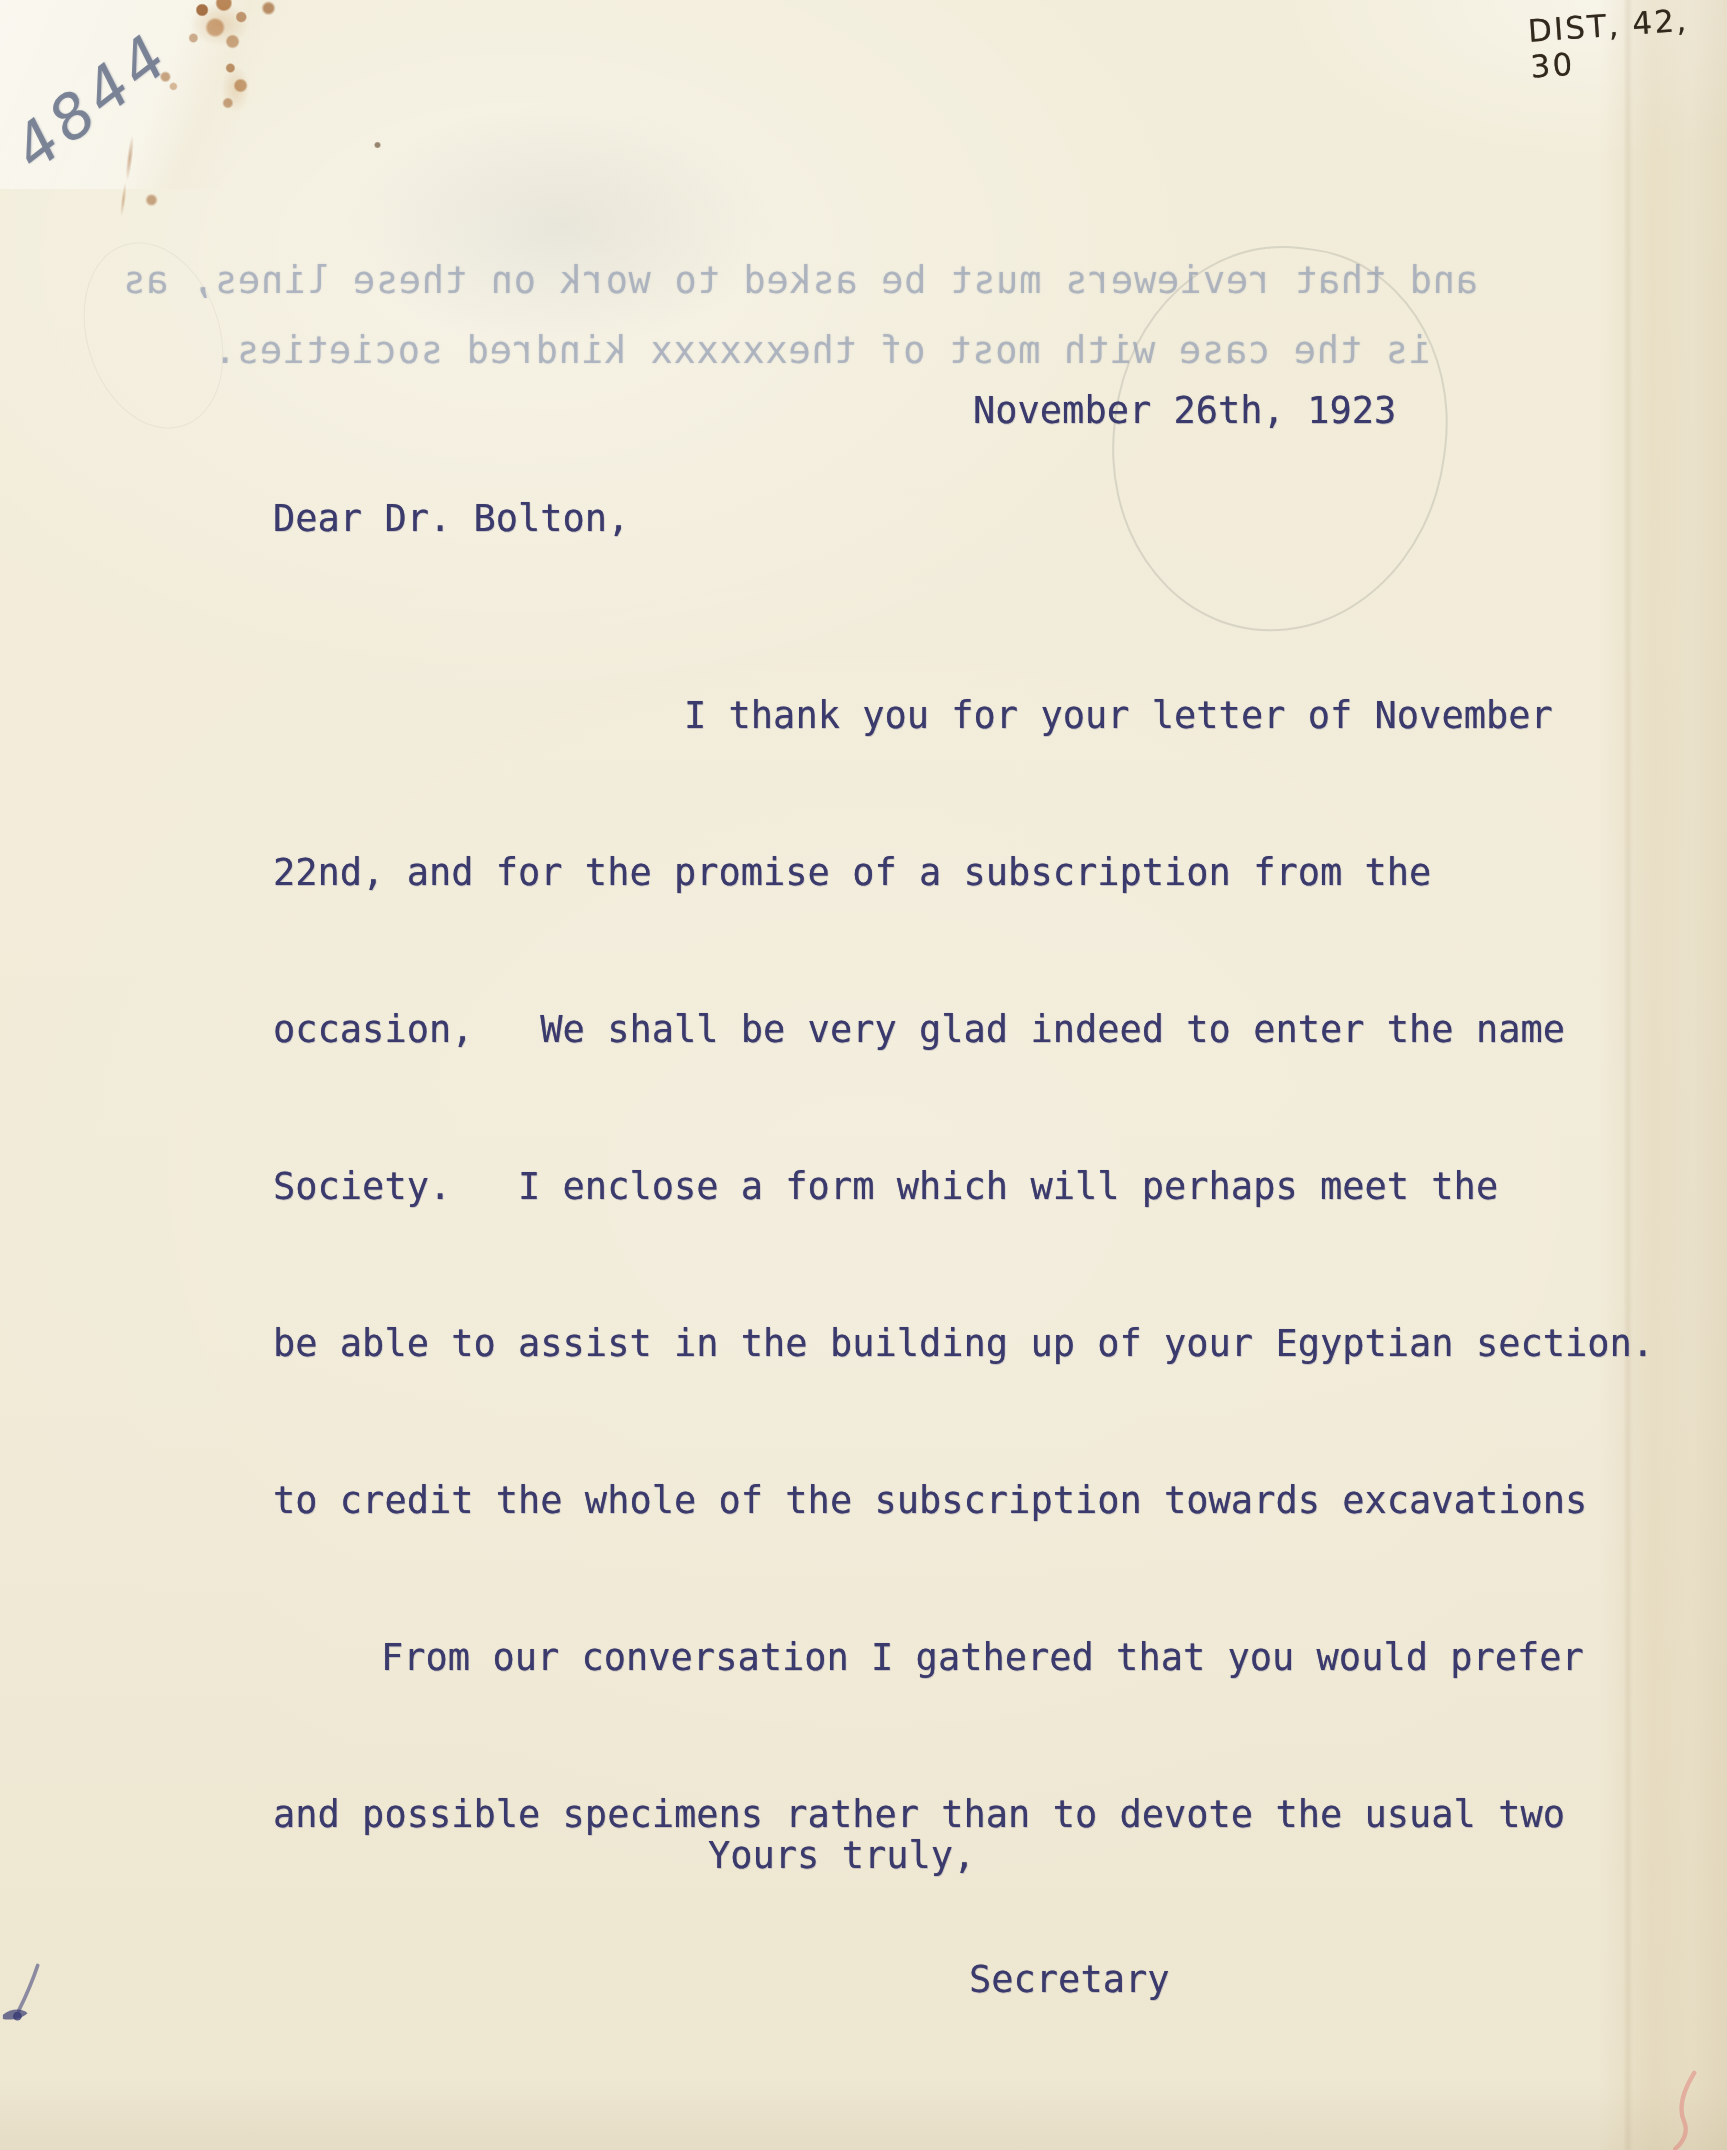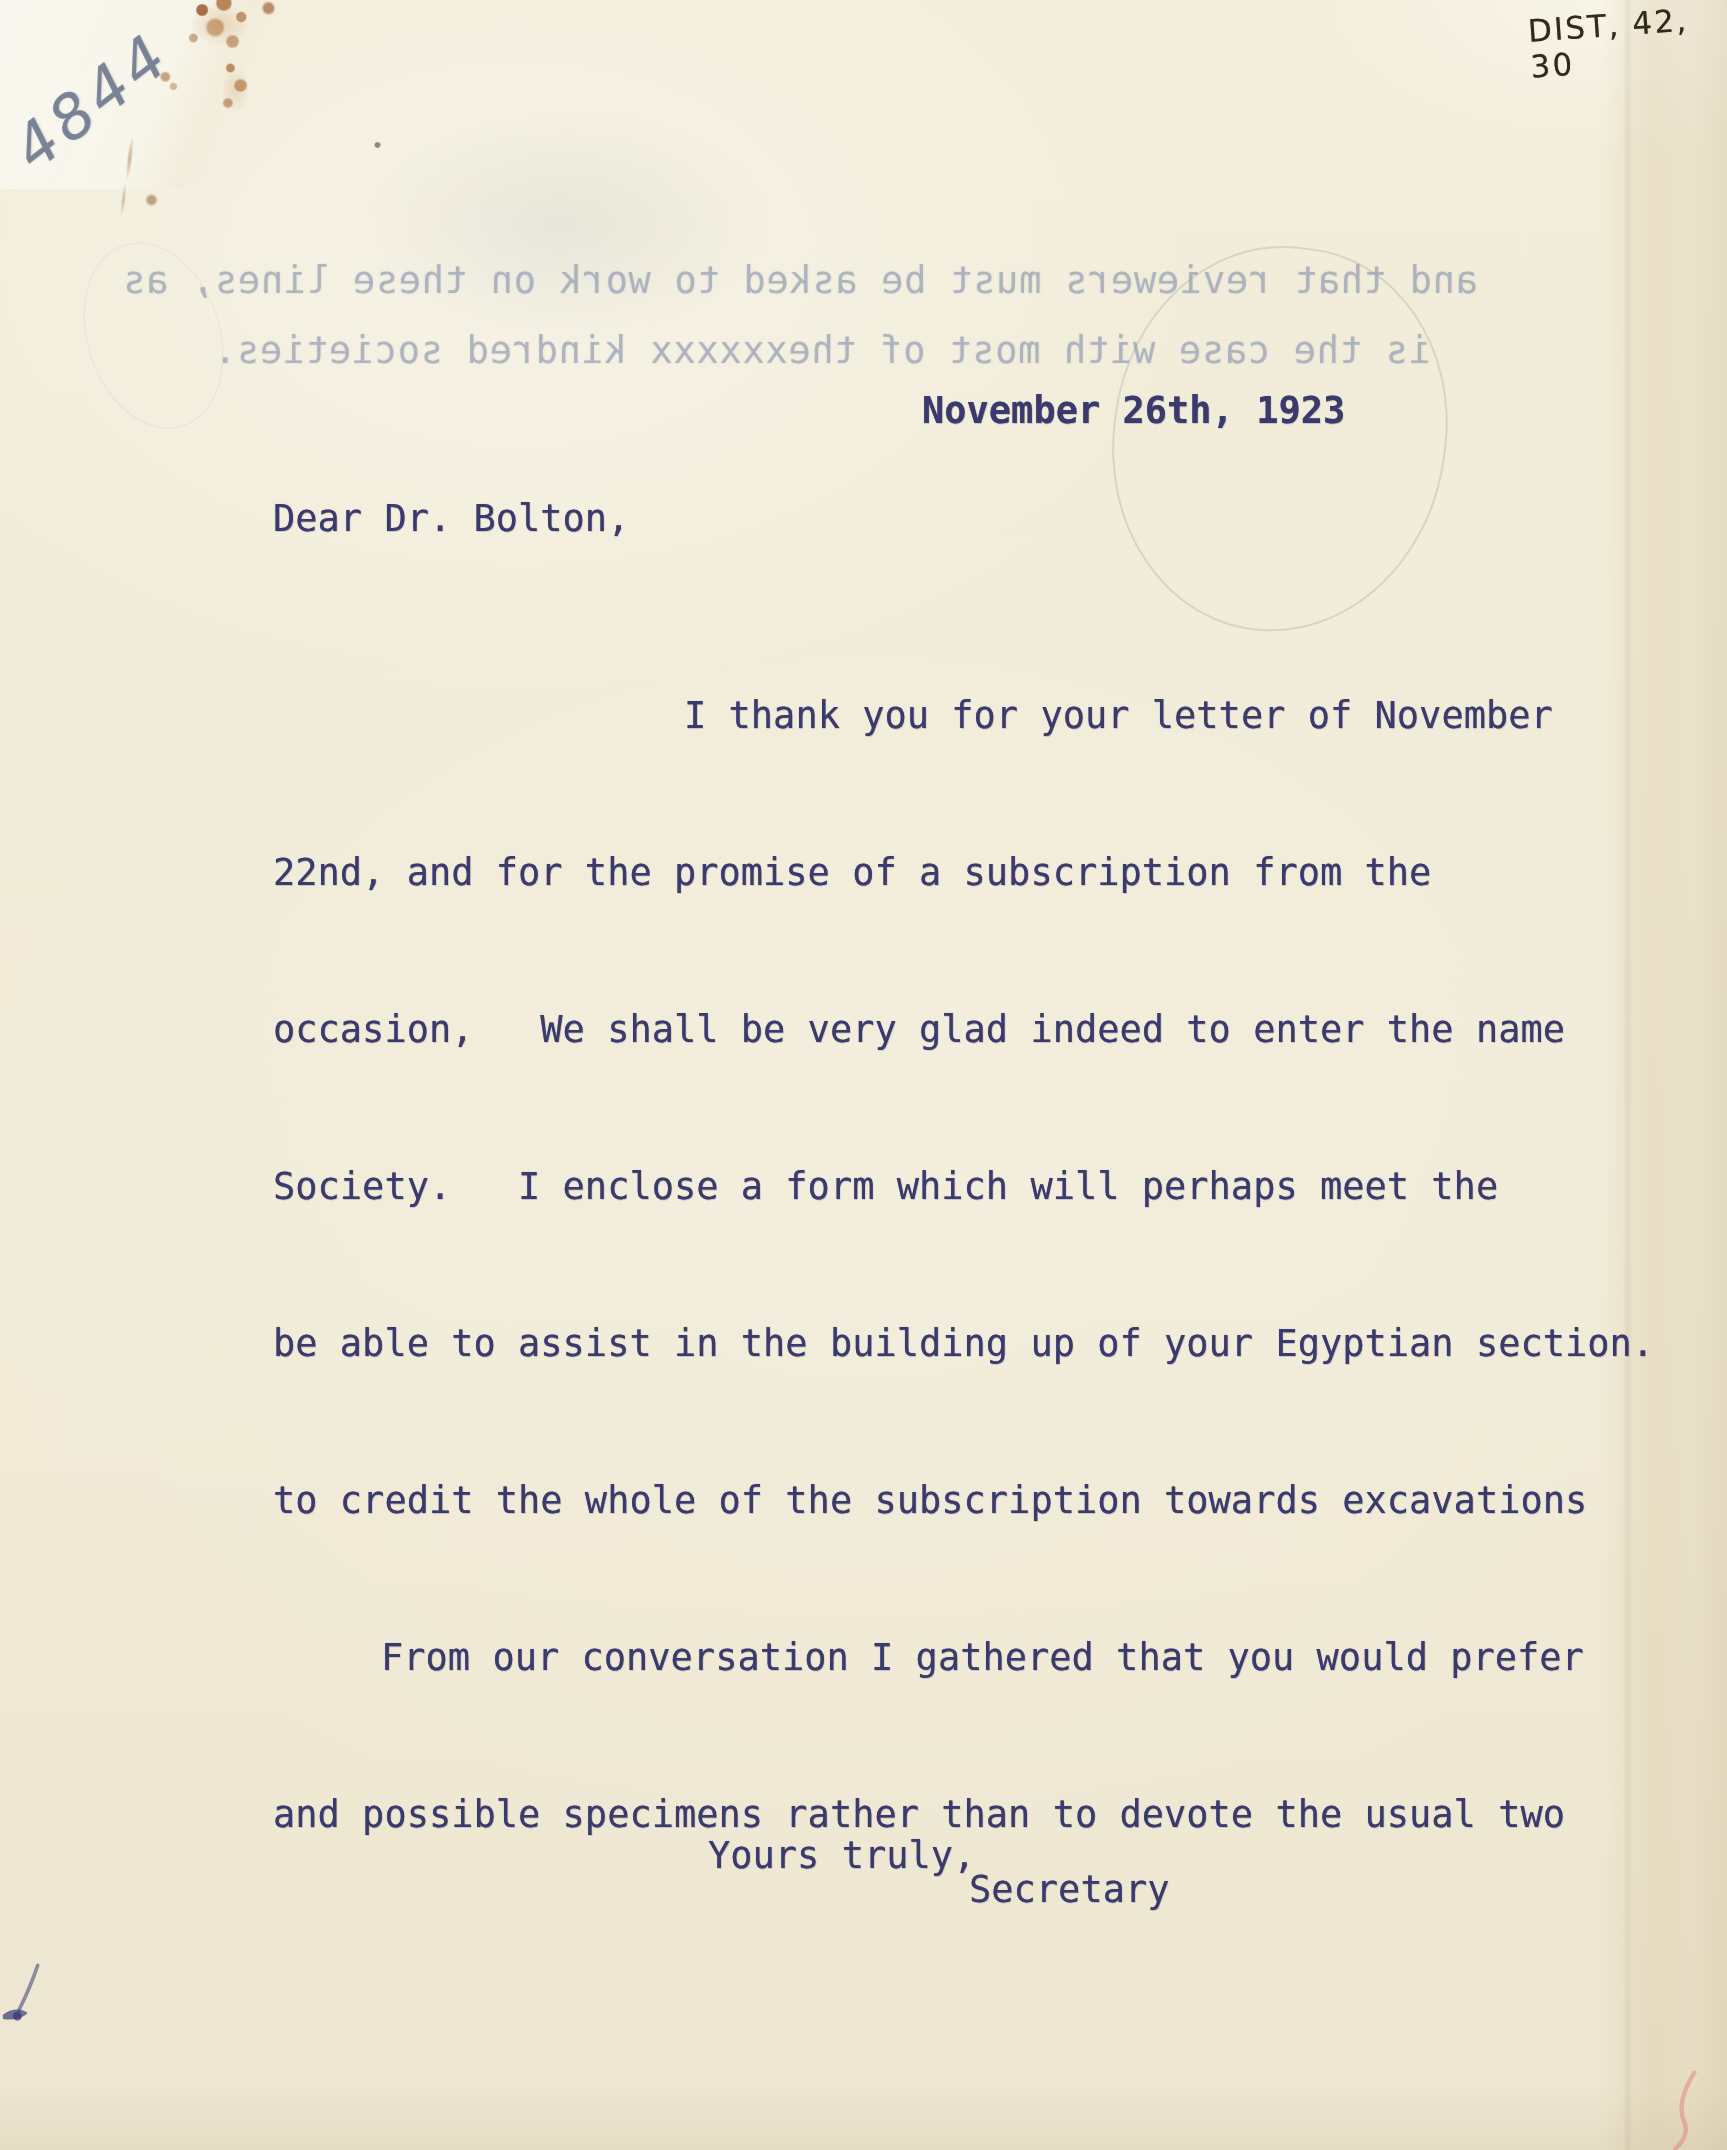--- a/index.html
+++ b/index.html
@@ -87,28 +87,28 @@
     line-height:1.1;
   }
   .mirror-1{left:109px;top:261px;width:1369px;}
   .mirror-2{left:109px;top:331px;width:1322px;}
   
   .typed{
     color:#3b3a6c;
     text-shadow:0 0 0.7px rgba(59,58,108,0.65), 0.7px 0.7px 0 rgba(59,58,108,0.18);
     font-size:37px;letter-spacing:0;white-space:pre;
   }
-  .date-line{position:absolute;left:922px;top:389px;font-weight:bold;}
+  .date-line{position:absolute;left:973px;top:389px;}
   .salutation{position:absolute;left:273px;top:497px;text-align:center;}
   .letter-body{position:absolute;left:273px;top:594px;width:1384px;}
   .letter-body .line{line-height:71px;height:71px;}
   .ind-deep{padding-left:411px;}
   .ind{padding-left:108px;}
   .closing{position:absolute;left:708px;top:1834px;text-align:center;}
-  .signature{position:absolute;left:969px;top:1868px;}
+  .signature{position:absolute;left:969px;top:1958px;}
   
   .ink-smudge{position:absolute;left:0;top:1958px;width:58px;height:80px;}
   .pink-mark{position:absolute;left:1662px;top:2070px;width:44px;height:81px;}
 </style>
 </head>
 <body>
 
 <div class="page">
 
   <div class="corner-topleft"></div>

